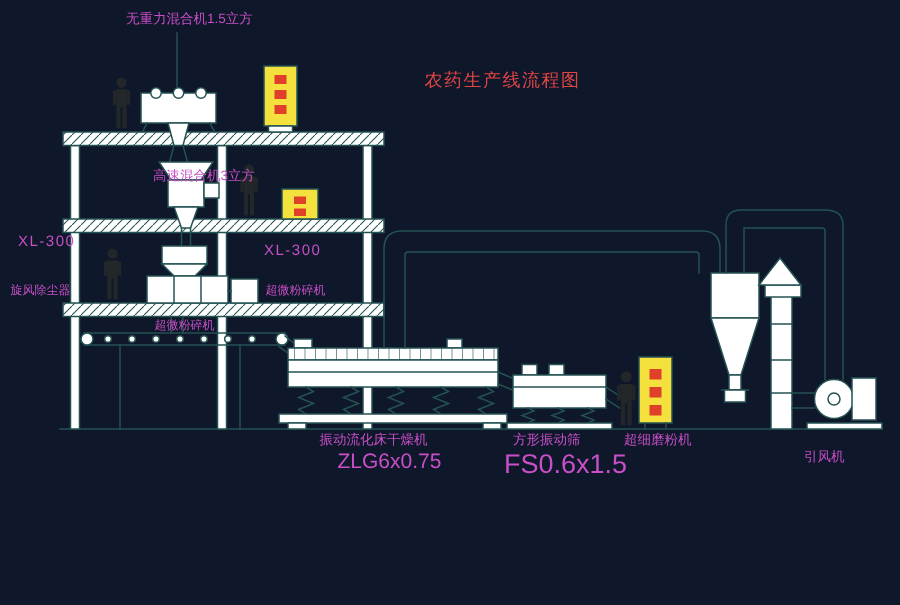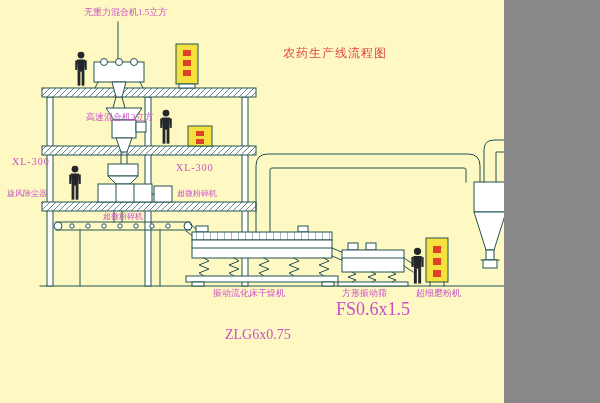--- a/index.html
+++ b/index.html
@@ -1,32 +1,32 @@
 <!DOCTYPE html>
 <html style="--line: #245252; --label: #c84fc8; --title: #e04545; --panel: #f4e13e; --panel_mark: #e0402a; --figure: #23272a;"><head>
 <meta charset="utf-8">
 <style>
   html,body{margin:0;padding:0;background:#888;}
   .canvas{
-    position:relative;width:504px;height:403px;background:#fef9c3;
-    overflow:hidden;font-family:Liberation Serif, serif;
+    position:relative;width:600px;height:403px;background:#0f172a;
+    overflow:hidden;font-family:Liberation Sans, sans-serif;
   }
   svg{position:absolute;left:0;top:0;}
   
   .ln{stroke:var(--line,#245252);fill:none;stroke-width:1;stroke-linecap:square;}
   .lnw{stroke:var(--line,#245252);fill:#ffffff;stroke-width:1;}
   .hat{stroke:var(--line,#245252);fill:url(#hatch);stroke-width:1;}
   .tickf{stroke:var(--line,#245252);fill:url(#ticks);stroke-width:1;}
   .yel{stroke:var(--line,#245252);fill:var(--panel,#f4e13e);stroke-width:1;}
   .red{fill:var(--panel_mark,#e0402a);stroke:none;}
   .per{fill:var(--figure,#23272a);stroke:none;}
   
   .lbl{position:absolute;color:var(--label,#c84fc8);white-space:nowrap;line-height:1;}
   .s8{font-size:8px;} .s9{font-size:9px;} .s12{font-size:10px;letter-spacing:1px;}
-  .s13{font-size:18px;} .s14{font-size:14px;margin-top:28px;}
+  .s13{font-size:18px;} .s14{font-size:14px;}
   .title-wrap{position:absolute;display:flex;align-items:center;color:var(--title,#e04545);white-space:nowrap;text-align:center;}
   .t-small{font-size:12px;letter-spacing:1px;}
   .t-big{font-size:22px;font-weight:bold;letter-spacing:0.5px;}
 </style>
 </head>
 <body>
 
 <div class="canvas">
 
   <svg width="600" height="403" viewBox="0 0 600 403">
@@ -209,21 +209,21 @@
     <use href="#person" class="per" x="66" y="164" width="18" height="38"></use>
     <use href="#person" class="per" x="408" y="246" width="19" height="40"></use>
   </svg>
 
   <div class="lbl s9" style="left:84px;top:8px">无重力混合机1.5立方</div>
 
   <div class="title-wrap" style="left:283px;top:45px">
     <span class="t-small">农药生产线流程图</span>
   </div>
 
-  <div class="lbl s9" style="left:86px;top:113px">高速混合机3立方</div>
+  <div class="lbl s9" style="left:102px;top:113px">高速混合机3立方</div>
 
   <div class="lbl s12" style="left:12px;top:157px">XL-300</div>
   <div class="lbl s8" style="left:7px;top:190px">旋风除尘器</div>
 
   <div class="lbl s12" style="left:176px;top:163px">XL-300</div>
   <div class="lbl s8" style="left:177px;top:190px">超微粉碎机</div>
 
   <div class="lbl s8" style="left:103px;top:213px">超微粉碎机</div>
 
   <div class="lbl s9" style="left:213px;top:289px">振动流化床干燥机</div>

